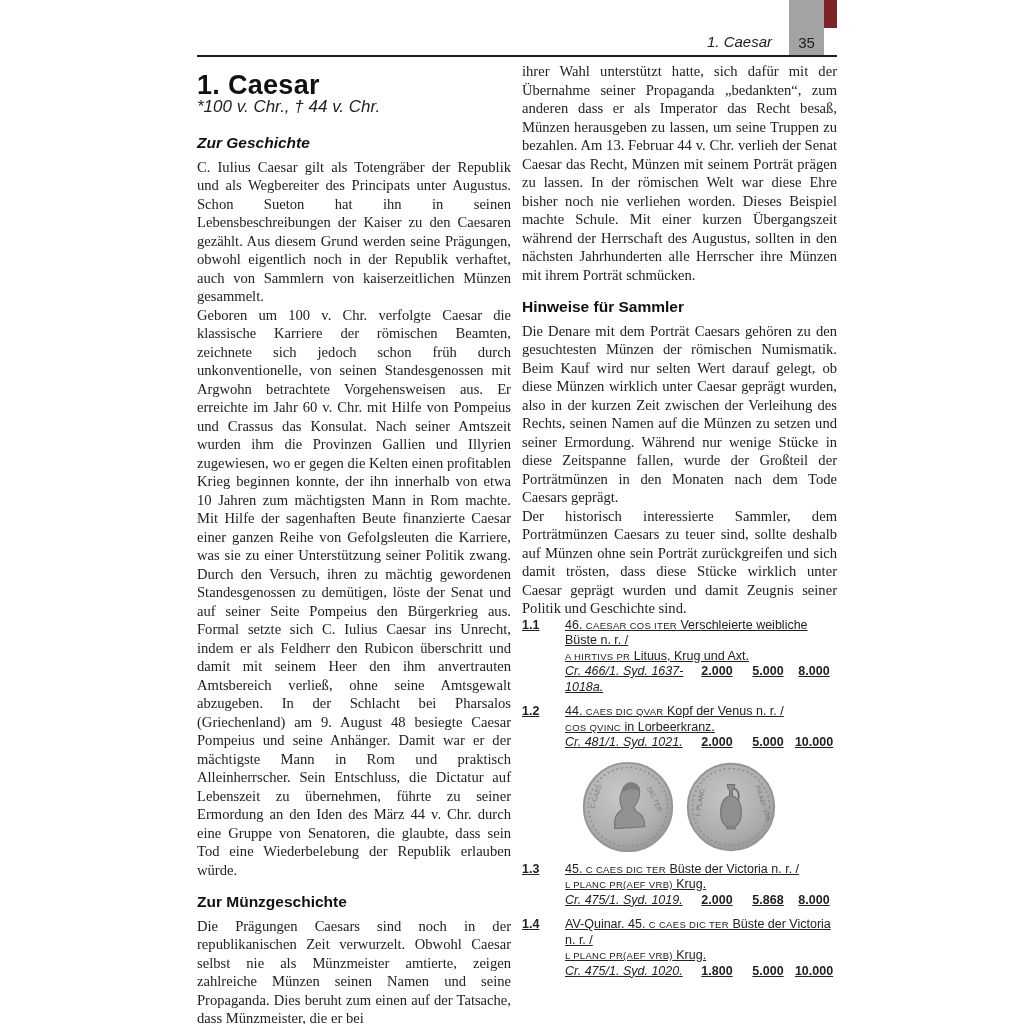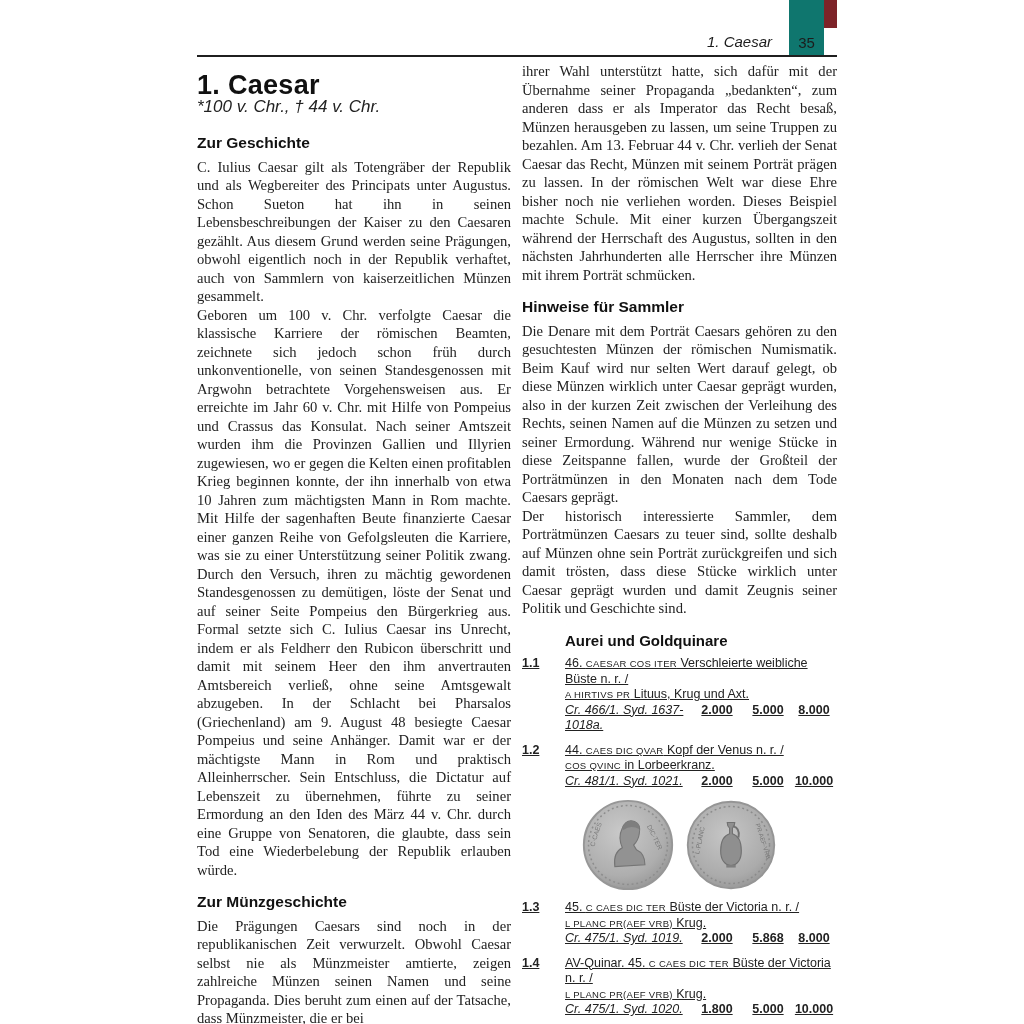--- a/index.html
+++ b/index.html
@@ -1,41 +1,41 @@
 <!DOCTYPE html>
 <html lang="de"><head>
 <meta charset="utf-8">
 <style>
   html,body{margin:0;padding:0;background:#ffffff;}
   .sheet{position:relative;width:1024px;height:1024px;background:#ffffff;overflow:hidden;
          color:#1c1c1c;-webkit-font-smoothing:antialiased;}
 
   
   .chapter-tab{position:absolute;left:792px;top:0;width:45px;height:28px;}
-  .pagenum-box{position:absolute;left:789px;top:0;width:35px;height:56px;background:#0f766e;
+  .pagenum-box{position:absolute;left:789px;top:0;width:35px;height:56px;background:#a3a3a3;
                display:flex;align-items:flex-end;justify-content:center;padding-bottom:5px;box-sizing:border-box;
                font-family:"Liberation Sans",sans-serif;font-size:15px;color:#1c1c1c;}
   .running-title{position:absolute;left:480px;top:33px;width:292px;text-align:right;
                  font-family:"Liberation Sans",sans-serif;font-style:italic;font-size:15px;color:#1c1c1c;}
   .header-rule{position:absolute;left:197px;top:55px;width:640px;height:2px;background:#1f1f1f;}
 
   
   .col{position:absolute;font-family:"Liberation Serif",serif;font-size:14.6px;line-height:18.5px;
        text-align:justify;color:#222;}
   .col-left{left:197px;top:76px;width:314px;}
   .col-right{left:522px;top:62px;width:315px;}
   .col p{margin:0;hyphens:auto;}
 
   .art-title{font-family:"Liberation Sans",sans-serif;font-weight:bold;font-size:27px;
              letter-spacing:.3px;margin:0 0 3px 0;color:#111;text-align:left;}
   .art-subtitle{font-family:"Liberation Sans",sans-serif;font-style:italic;font-size:17px;
                 margin:0 0 18px 0;text-align:left;}
   .sec-h{font-family:"Liberation Sans",sans-serif;font-weight:bold;font-size:15.5px;
          margin:14px 0 5px 0;color:#111;text-align:left;}
-  .sec-h.first{margin-top:12px;}
+  .sec-h.first{margin-top:12px;font-style:italic;}
 
   
   .catalog{font-family:"Liberation Sans",sans-serif;text-align:left;}
   .cat-h{font-family:"Liberation Sans",sans-serif;font-weight:bold;font-size:15px;
          margin:14px 0 6px 43px;color:#111;}
   .cat-item{display:flex;margin-bottom:9px;text-decoration:underline;}
   .cat-num{width:43px;font-weight:bold;font-size:12.5px;line-height:15.5px;flex:none;}
   .cat-body{flex:1;font-size:12.5px;line-height:15.5px;}
   .lg{font-size:9.5px;letter-spacing:.3px;}
   .cat-refrow{display:flex;align-items:baseline;}
@@ -73,21 +73,20 @@
   </div>
 
   <div class="col col-right">
     <p>ihrer Wahl unterstützt hatte, sich dafür mit der Übernahme seiner Propaganda „bedankten“, zum anderen dass er als Imperator das Recht besaß, Münzen herausgeben zu lassen, um seine Truppen zu bezahlen. Am 13. Februar 44 v. Chr. verlieh der Senat Caesar das Recht, Münzen mit seinem Porträt prägen zu lassen. In der römischen Welt war diese Ehre bisher noch nie verliehen worden. Dieses Beispiel machte Schule. Mit einer kurzen Übergangszeit während der Herrschaft des Augustus, sollten in den nächsten Jahrhunderten alle Herrscher ihre Münzen mit ihrem Porträt schmücken.</p>
 
     <h2 class="sec-h">Hinweise für Sammler</h2>
     <p>Die Denare mit dem Porträt Caesars gehören zu den gesuchtesten Münzen der römischen Numismatik. Beim Kauf wird nur selten Wert darauf gelegt, ob diese Münzen wirklich unter Caesar geprägt wurden, also in der kurzen Zeit zwischen der Verleihung des Rechts, seinen Namen auf die Münzen zu setzen und seiner Ermordung. Während nur wenige Stücke in diese Zeitspanne fallen, wurde der Großteil der Porträtmünzen in den Monaten nach dem Tode Caesars geprägt.</p>
     <p>Der historisch interessierte Sammler, dem Porträtmünzen Caesars zu teuer sind, sollte deshalb auf Münzen ohne sein Porträt zurückgreifen und sich damit trösten, dass diese Stücke wirklich unter Caesar geprägt wurden und damit Zeugnis seiner Politik und Geschichte sind.</p>
 
     <div class="catalog">
-      <h3 class="cat-h">Aurei und Goldquinare</h3>
 
       <div class="cat-item">
         <div class="cat-num">1.1</div>
         <div class="cat-body">
           <div><span>46. </span><span class="lg">CAESAR COS ITER</span><span> Verschleierte weibliche Büste n. r. /</span></div>
           <div><span class="lg">A HIRTIVS PR</span><span> Lituus, Krug und Axt.</span></div>
           <div class="cat-refrow">
             <span class="cat-ref">Cr. 466/1. Syd. 1637-1018a.</span>
             <span class="prices">
                 <span class="price w1">2.000</span>

